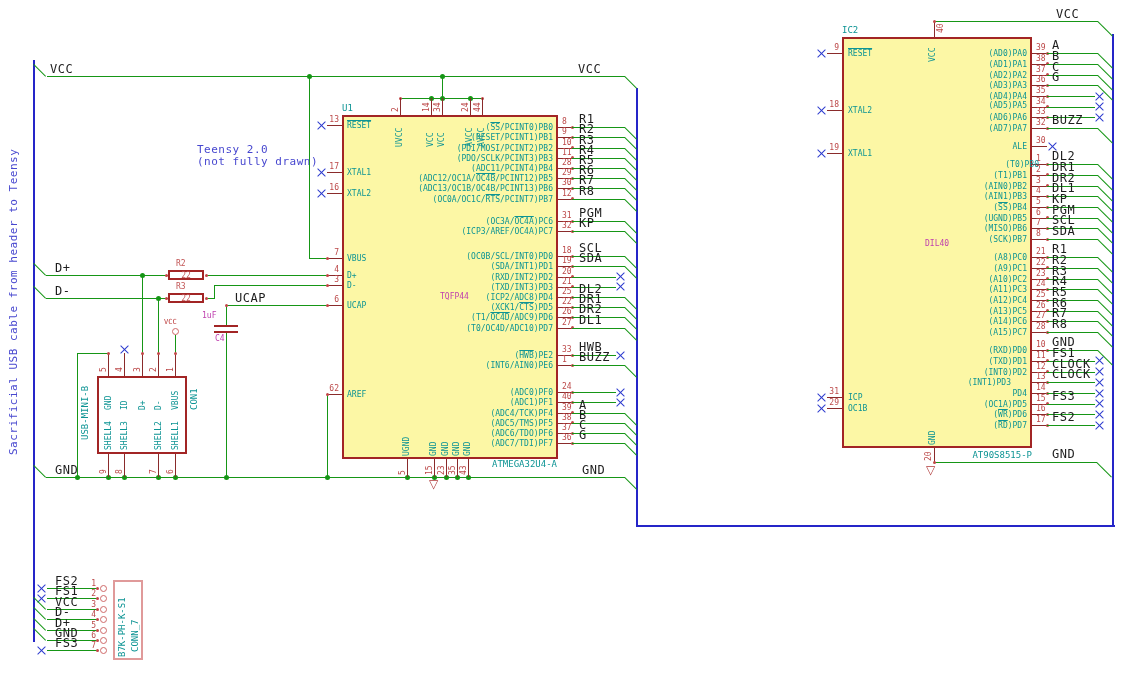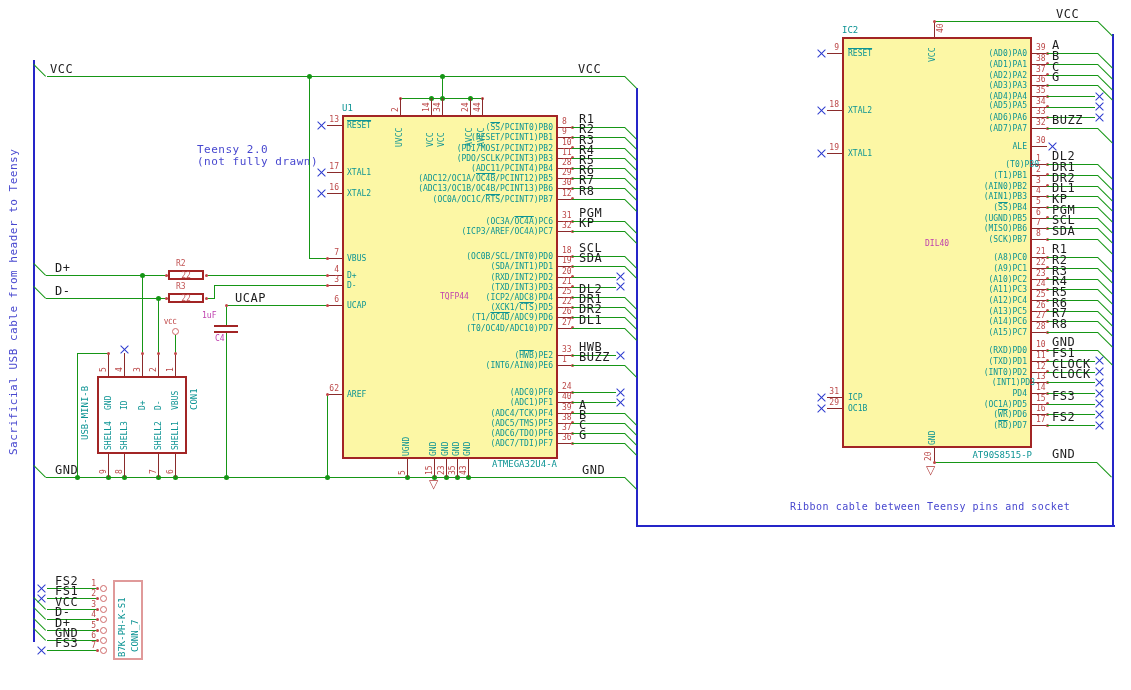--- a/index.html
+++ b/index.html
@@ -40,21 +40,20 @@
   .tri{font-size:12px;line-height:12px;color:#b03a3a;font-family:"DejaVu Sans",sans-serif;white-space:nowrap;}
   .bar{text-decoration:overline;}
 </style>
 </head>
 <body>
 
 <div id="canvas">
   <div class="abs note rot" style="left:8px;top:455px;">Sacrificial USB cable from header to Teensy</div>
   <div class="abs note" style="left:197px;top:144px;">Teensy 2.0</div>
   <div class="abs note" style="left:197px;top:156px;">(not fully drawn)</div>
-  <div class="abs cap" style="left:790px;top:501px;">Ribbon cable between Teensy pins and socket</div>
 <div class="abs bus" style="left: 33px; top: 60px; width: 2px; height: 582px;"></div>
     <div class="abs bus" style="left: 636px; top: 88px; width: 2px; height: 439px;"></div>
     <div class="abs bus" style="left: 636px; top: 525px; width: 479px; height: 2px;"></div>
     <div class="abs bus" style="left: 1112px; top: 34px; width: 2px; height: 493px;"></div>
     <div class="abs wh" style="left: 47px; top: 76px; width: 578px;"></div>
     <div class="abs wh" style="left: 400px; top: 98px; width: 82px;"></div>
     <div class="abs wh" style="left: 46px; top: 275px; width: 122px;"></div>
     <div class="abs wh" style="left: 206px; top: 275px; width: 121px;"></div>
     <div class="abs wh" style="left: 46px; top: 298px; width: 122px;"></div>
     <div class="abs wh" style="left: 206px; top: 298px; width: 9px;"></div>
@@ -581,21 +580,21 @@
     <div class="abs nc" style="left: 1094.5px; top: 356px;"></div>
     <div class="abs ph" style="left: 1032px; top: 371.5px; width: 15px;"></div>
     <div class="abs pnum" style="left: 1036px; top: 361.5px;">12</div>
     <div class="abs pname" style="right: 104px; top: 367.5px;">(INT0)PD2</div>
     <div class="abs pdot" style="left: 1045.5px; top: 370px;"></div>
     <div class="abs lbl" style="left: 1052px; top: 356.5px;">CLOCK</div>
     <div class="abs wh" style="left: 1047px; top: 371.5px; width: 48px;"></div>
     <div class="abs nc" style="left: 1094.5px; top: 367px;"></div>
     <div class="abs ph" style="left: 1032px; top: 382px; width: 15px;"></div>
     <div class="abs pnum" style="left: 1036px; top: 372px;">13</div>
-    <div class="abs pname" style="right: 96px; top: 378px;">(INT1)PD3</div>
+    <div class="abs pname" style="right: 120px; top: 378px;">(INT1)PD3</div>
     <div class="abs pdot" style="left: 1045.5px; top: 380.5px;"></div>
     <div class="abs lbl" style="left: 1052px; top: 367px;">CLOCK</div>
     <div class="abs wh" style="left: 1047px; top: 382px; width: 48px;"></div>
     <div class="abs nc" style="left: 1094.5px; top: 377.5px;"></div>
     <div class="abs ph" style="left: 1032px; top: 393px; width: 15px;"></div>
     <div class="abs pnum" style="left: 1036px; top: 383px;">14</div>
     <div class="abs pname" style="right: 104px; top: 389px;">PD4</div>
     <div class="abs pdot" style="left: 1045.5px; top: 391.5px;"></div>
     <div class="abs wh" style="left: 1047px; top: 393px; width: 48px;"></div>
     <div class="abs nc" style="left: 1094.5px; top: 388.5px;"></div>

